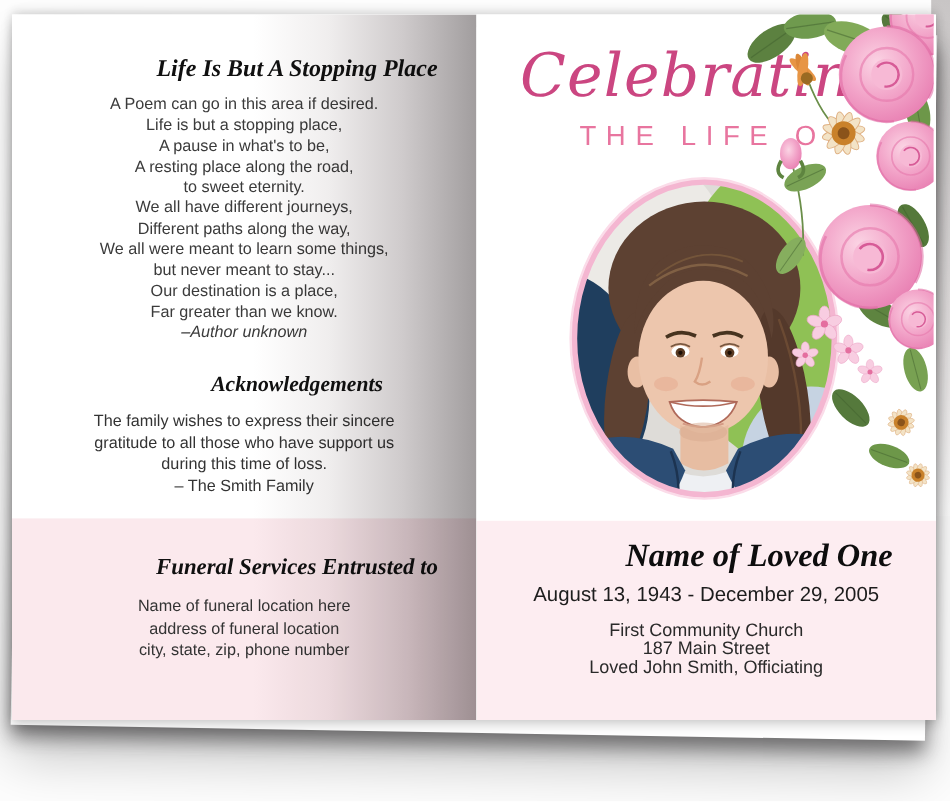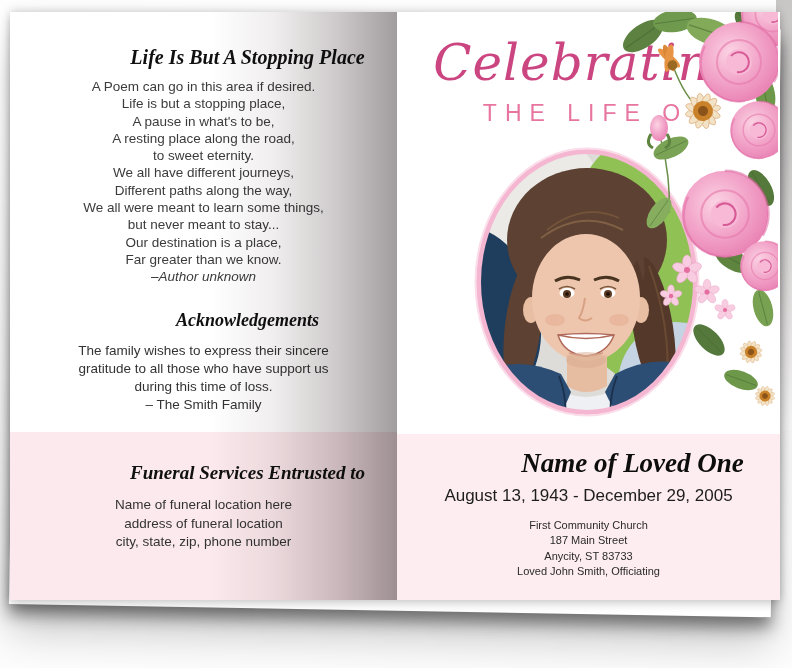--- a/index.html
+++ b/index.html
@@ -55,21 +55,21 @@
   .rx { position:absolute; left:0; width:100%; text-align:center; }
   .script-title {
     top:22px; font-family:"DejaVu Serif", serif; font-style:italic;
     font-size:50px; color:#cb4681; letter-spacing:1px; z-index:5;
   }
   .subtitle {
     top:88px; font-size:23px; color:#e8759f; letter-spacing:8px; padding-left:8px; z-index:5;
   }
   .name  { top:436px; font-size:27px; color:#0d0d0d; }
   .dates { top:474px; font-size:17px; color:#1d1d1d;text-align:center; }
-  .service { top:506px; font-size:11px; line-height:15.4px; color:#2a2a2a; }
+  .service { top:506px; font-size:15px; line-height:15.4px; color:#2a2a2a; }
 
   .photo-wrap { position:absolute; left:74px; top:134px; width:232px; height:272px; z-index:4; }
   .flowers    { position:absolute; right:2px; top:-4px; width:165px; height:400px; z-index:6; }
 </style>
 </head>
 <body>
 
 <div class="scene">
 
   <div class="underpage"></div>
@@ -271,19 +271,18 @@
           <ellipse cx="116" cy="136" rx="111.5" ry="133.5" fill="none" stroke="#fbdce9" stroke-width="2"></ellipse>
         </svg>
       </div>
 
       <div class="rx serif-head name">Name of Loved One</div>
       <div class="rx dates">August 13, 1943 - December 29, 2005</div>
 
       <div class="rx service">
         <div>First Community Church</div>
         <div>187 Main Street</div>
-        <div>Anycity, ST 83733</div>
         <div>Loved John Smith, Officiating</div>
       </div>
     </div>
 
   </div>
 </div>
 
 </body></html>

